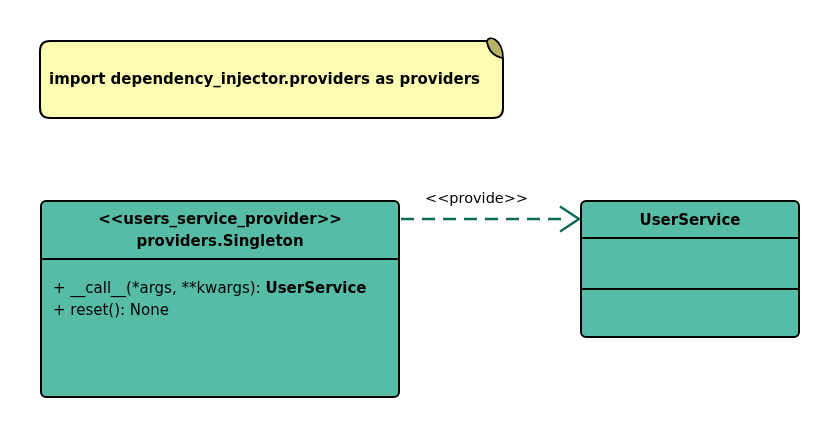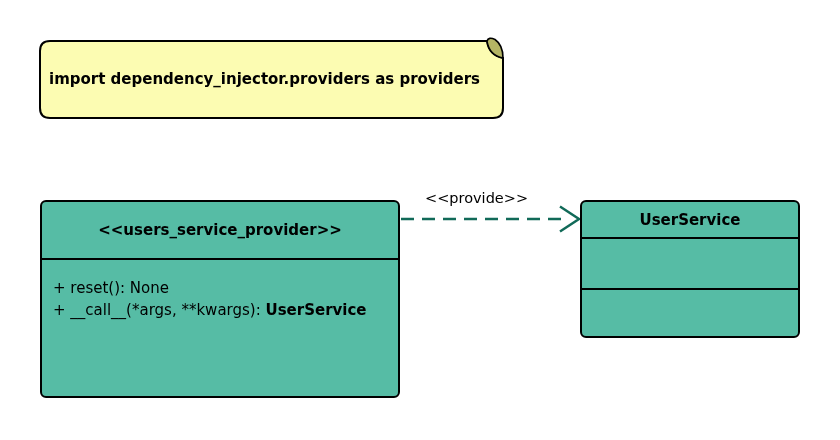--- a/index.html
+++ b/index.html
@@ -57,24 +57,25 @@
 
   <div class="note-text">
     <span>import dependency_injector.providers as providers</span>
   </div>
 
   <div class="arrow-label">&lt;&lt;provide&gt;&gt;</div>
 
   <div class="class-box provider-box" style="background-color: rgb(86, 188, 165);">
     <div class="cls-header">
       <div>&lt;&lt;users_service_provider&gt;&gt;</div>
+      <div>providers.Singleton</div>
     </div>
     <div class="cls-section methods">
+      <div><span>+ __call__(*args, **kwargs): </span><span class="b">UserService</span></div>
       <div><span>+ reset(): None</span><span class="b"></span></div>
-      <div><span>+ __call__(*args, **kwargs): </span><span class="b">UserService</span></div>
     </div>
   </div>
 
   <div class="class-box service-box" style="background-color: rgb(86, 188, 165);">
     <div class="cls-header-sm">
       <span>UserService</span>
     </div>
     <div class="cls-section sec-mid"></div>
     <div class="cls-section sec-bot"></div>
   </div>

